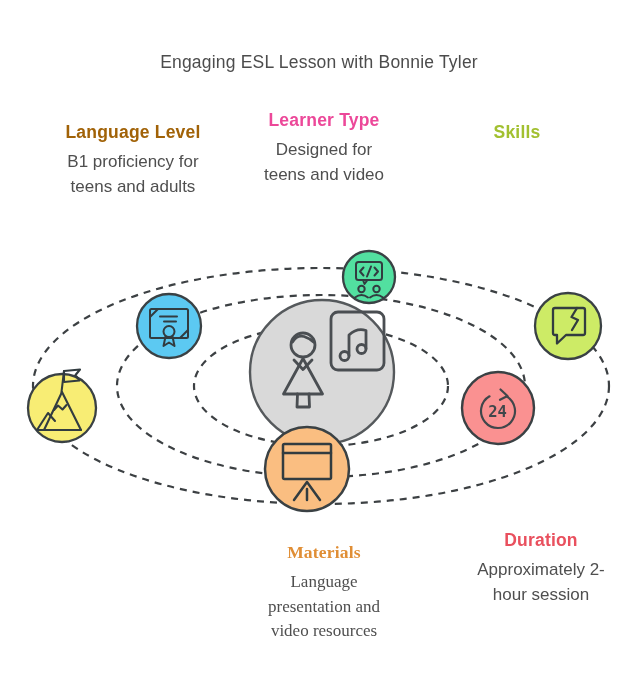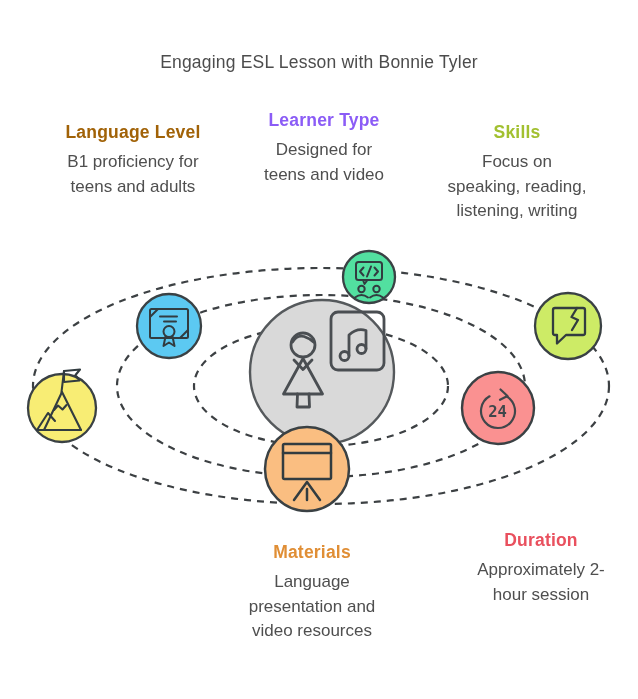--- a/index.html
+++ b/index.html
@@ -12,25 +12,25 @@
     font-size:17.5px;font-weight:400;text-align:center;color:#4c4c4c;letter-spacing:.2px;
   }
   .block{position:absolute;width:220px;text-align:center;}
   .block h2{margin:0 0 7px 0;font-size:17.5px;font-weight:700;letter-spacing:.2px;}
   .block p{margin:0;font-size:17px;line-height:24.5px;color:#4f4f4f;white-space:pre-line;}
   
   .b-language-level{left:23px;top:122px;}
   .b-learner-type{left:214px;top:110px;}
   .b-skills{left:407px;top:122px;}
   .b-topic{left:23px;top:530px;}
-  .b-materials{left:202px;top:542px;}
+  .b-materials{left:214px;top:542px;font-family:Liberation Serif, serif;}
   .b-duration{left:431px;top:530px;text-align:center;}
   
   .h-blue{color:#a16207;}
-  .h-green{color:#8b5cf6;text-align:center;}
+  .h-green{color:#ec4899;text-align:center;}
   .h-lime{color:#a2c030;}
   .h-yellow{color:#f2d325;}
   .h-orange{color:#e08e35;}
   .h-red{color:#e9505e;}
   .diagram{position:absolute;left:0;top:0;width:638px;height:699px;}
   .num24{font-family:"DejaVu Sans Mono",monospace;font-size:15.5px;font-weight:700;fill:#40474b;}
 </style>
 </head>
 <body>
 
@@ -45,23 +45,20 @@
   </section>
 
   <section class="block b-learner-type">
     <h2 class="h-green">Learner Type</h2>
     <p>Designed for
 teens and video</p>
   </section>
 
   <section class="block b-skills">
     <h2 class="h-lime">Skills</h2>
-    <p>Focus on
-speaking, reading,
-listening, writing</p>
   </section>
 
 
   <section class="block b-materials">
     <h2 class="h-orange">Materials</h2>
     <p>Language
 presentation and
 video resources</p>
   </section>
 

